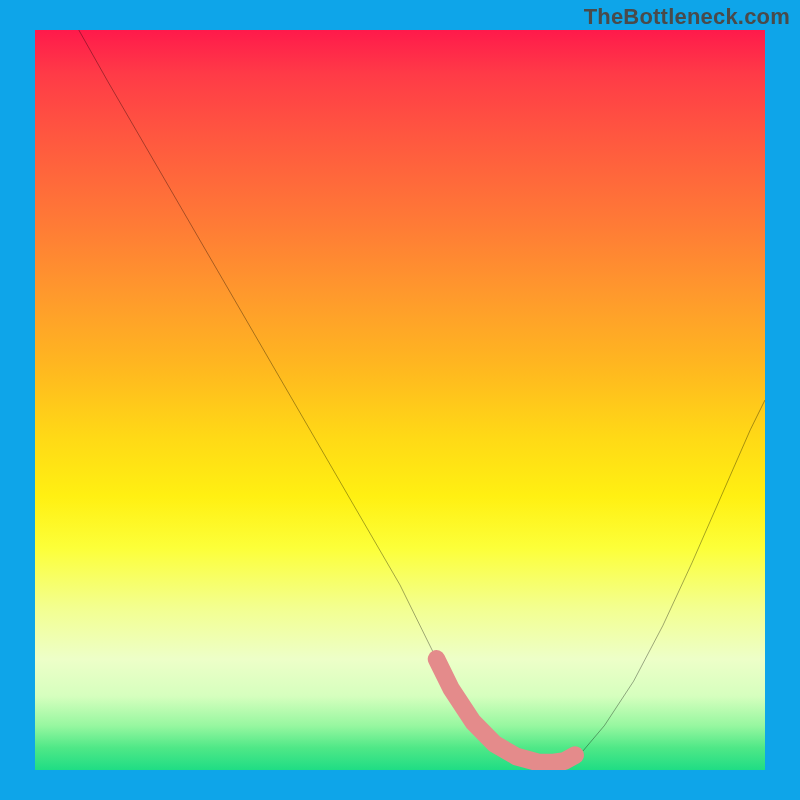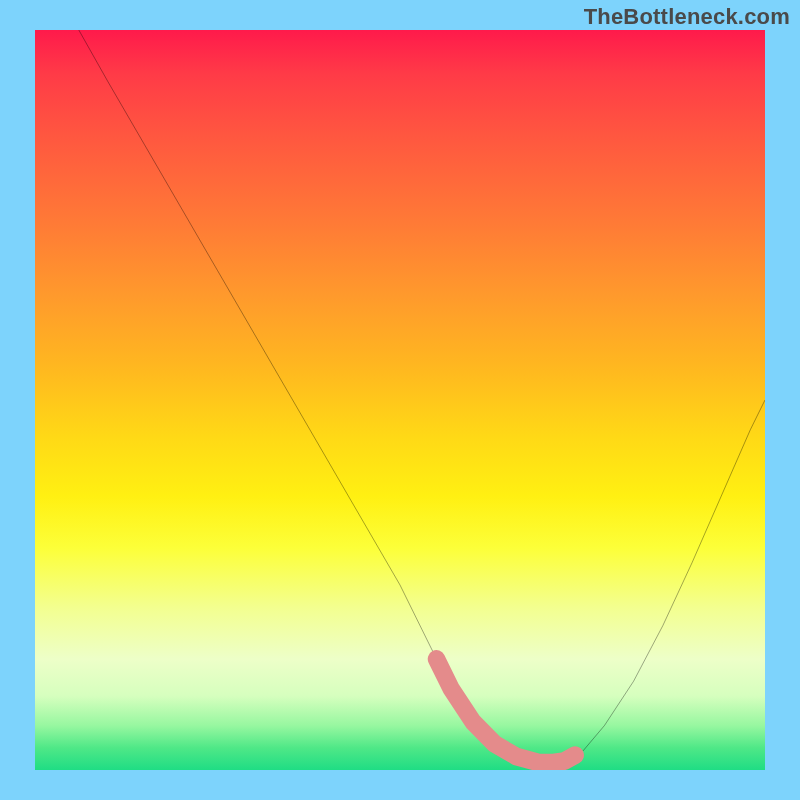--- a/index.html
+++ b/index.html
@@ -8,21 +8,21 @@
     width: 800px;
     height: 800px;
     background: #000;
     overflow: hidden;
     font-family: Arial, Helvetica, sans-serif;
   }
   .frame {
     position: relative;
     width: 800px;
     height: 800px;
-    background: #7dd3fc;
+    background: #0ea5e9;
   }
   .watermark {
     position: absolute;
     top: 4px;
     right: 10px;
     color: #4a4a4a;
     font-size: 22px;
     font-weight: 600;
     letter-spacing: 0.2px;
     z-index: 5;

